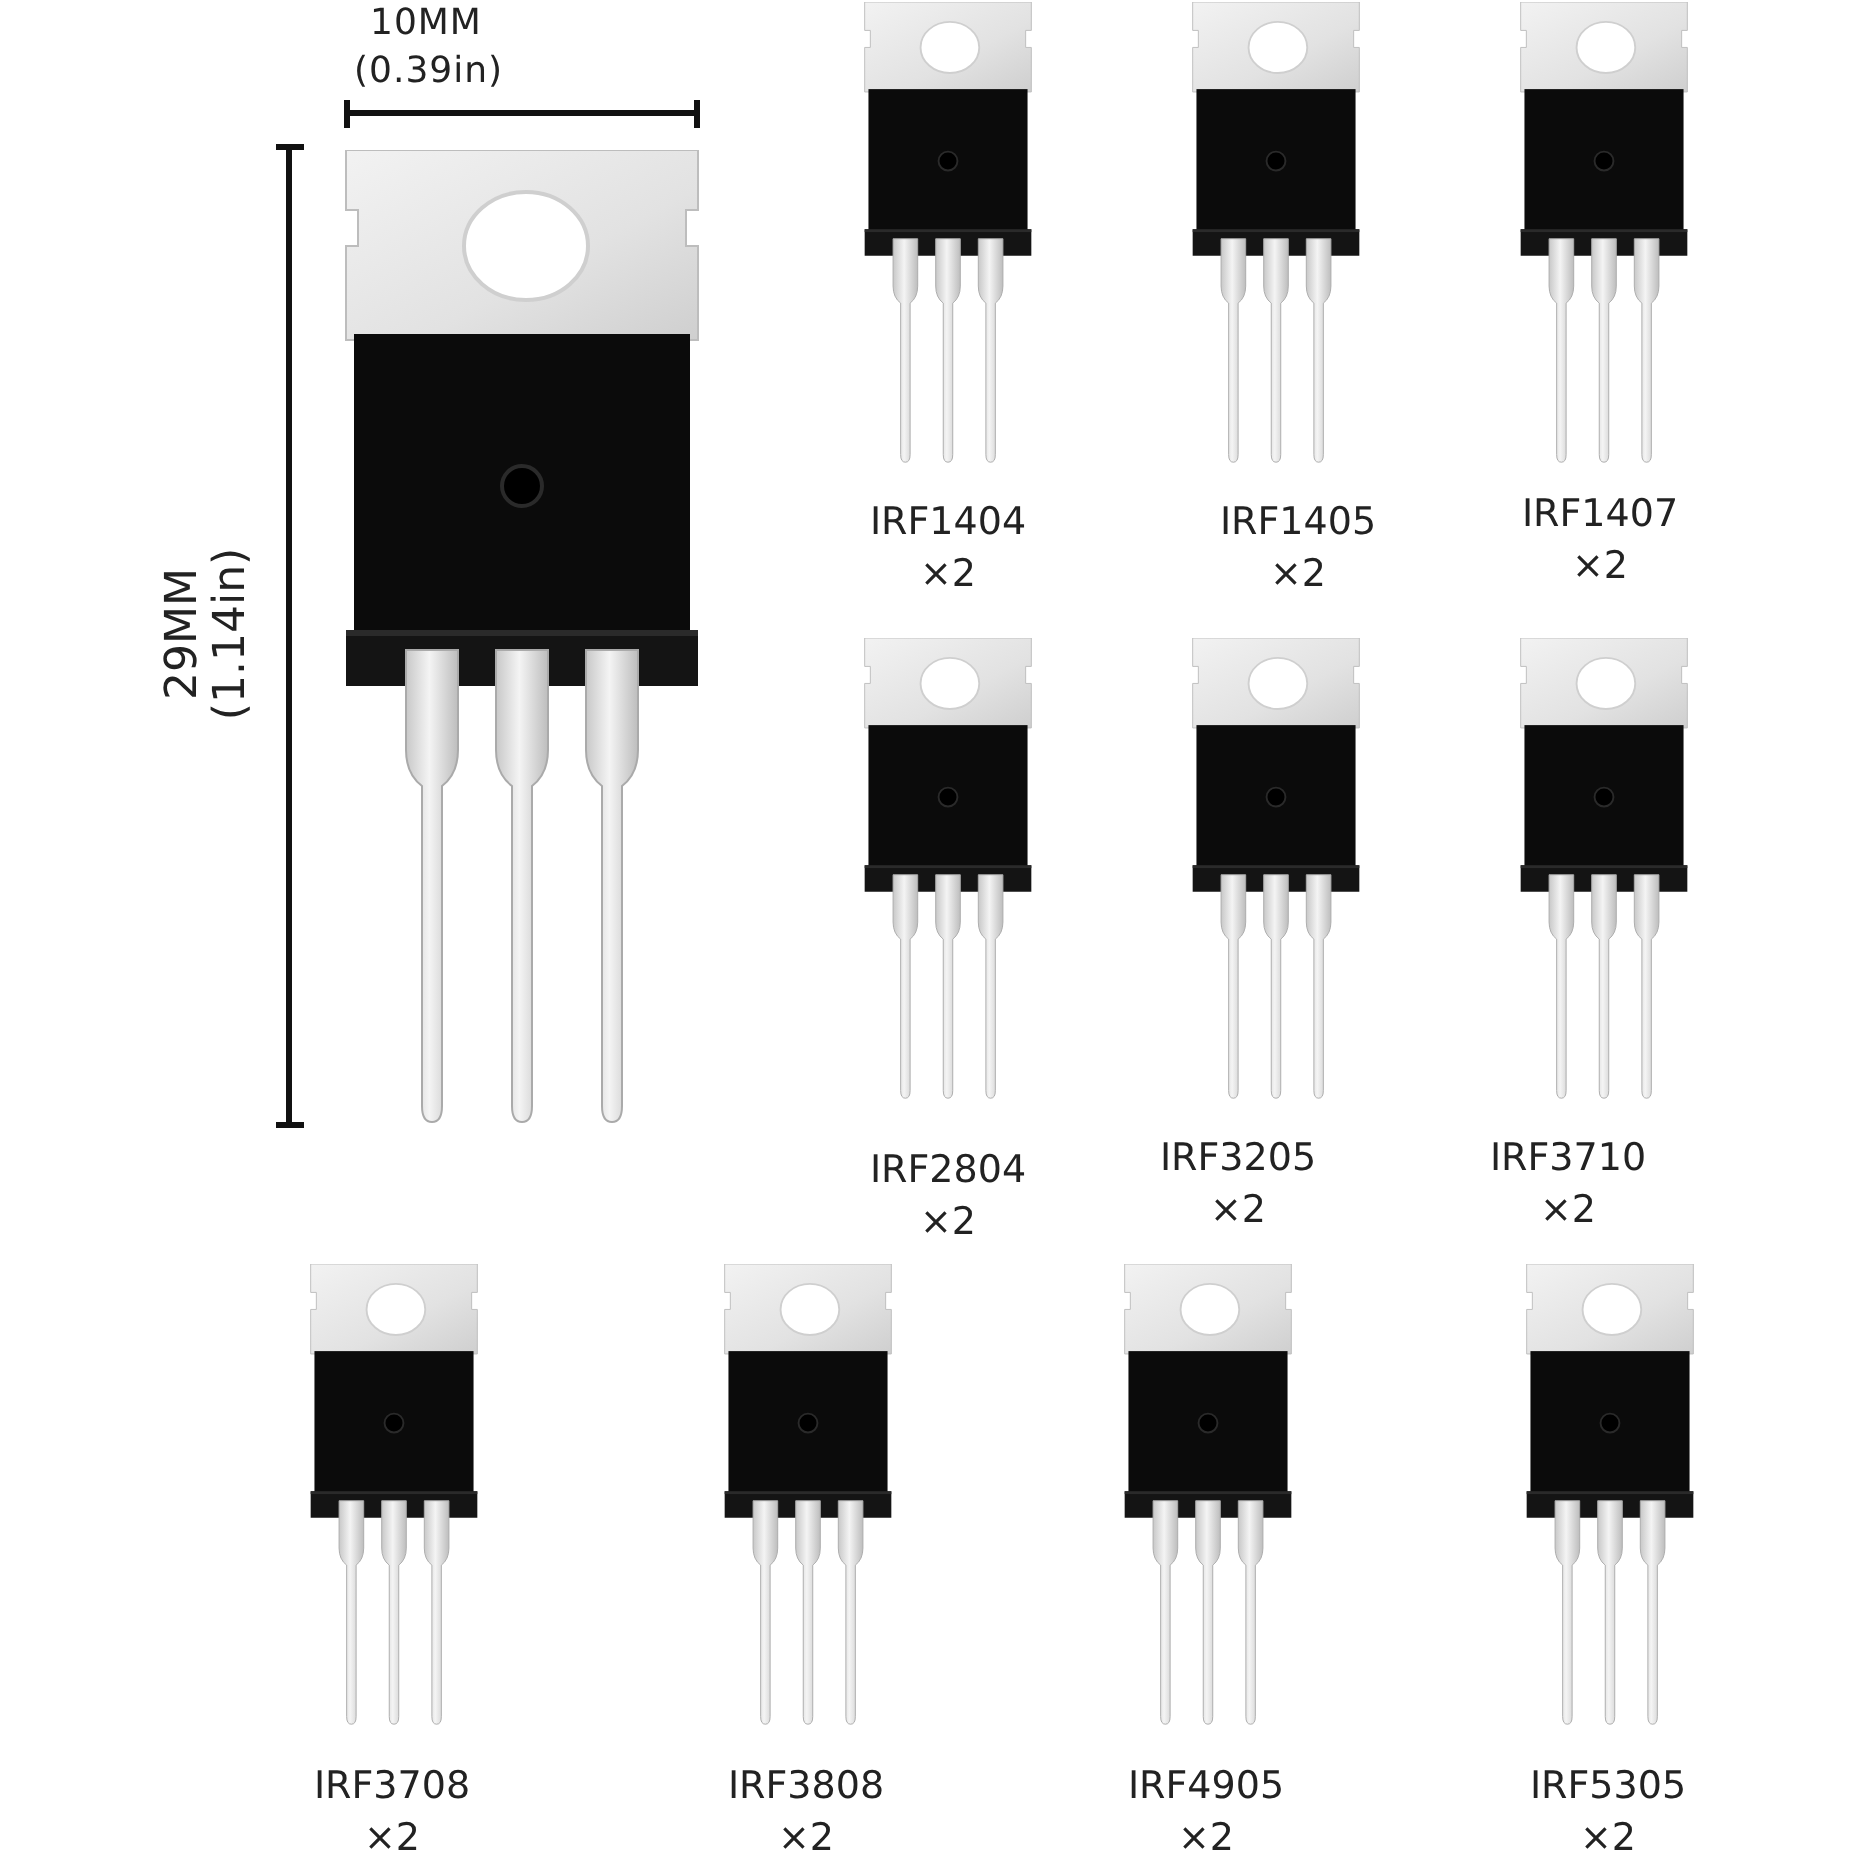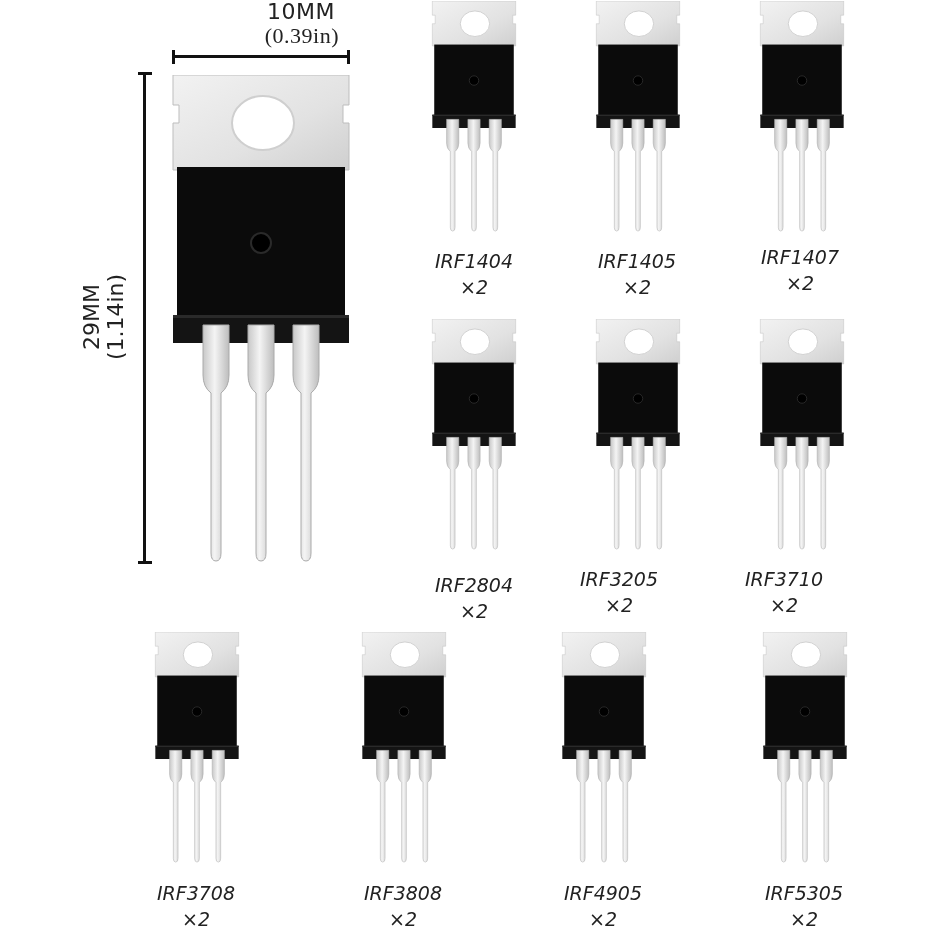--- a/index.html
+++ b/index.html
@@ -1,27 +1,27 @@
 <!DOCTYPE html>
 <html><head>
 <meta charset="utf-8">
 <style>
   html, body { margin: 0; padding: 0; background: #ffffff; }
   body { width: 927px; height: 927px; position: relative; overflow: hidden;
          font-family: "DejaVu Sans", sans-serif; color: #222; }
-  .dim-text { position: absolute; text-align: right; font-size: 22px; line-height: 24px; color: #222; letter-spacing: 0.5px; }
+  .dim-text { position: absolute; text-align: left; font-size: 18px; line-height: 24px; color: #222; letter-spacing: 0.5px; }
   .hline { position: absolute; height: 3px; background: #111; }
   .vline { position: absolute; width: 3px; background: #111; }
   .tick-v { position: absolute; width: 3px; height: 14px; background: #111; }
   .tick-h { position: absolute; height: 3px; width: 14px; background: #111; }
   .vtext { position: absolute; transform: rotate(-90deg); transform-origin: center center;
            text-align: center; font-size: 22px; line-height: 24px; color: #222; white-space: nowrap; }
   .part { position: absolute; }
   .part svg { display: block; }
-  .label { position: absolute; width: 140px; text-align: center; font-size: 19px; line-height: 26px; color: #222; font-style: italic; }
+  .label { position: absolute; width: 140px; text-align: center; font-size: 19px; line-height: 26px; color: #222; }
   .label .qty { display: block; }
 </style>
 </head>
 <body>
 
 <svg width="0" height="0" style="position:absolute">
   <defs>
     <linearGradient id="tabGrad" x1="0" y1="0" x2="1" y2="1">
       <stop offset="0" stop-color="#f2f2f2"></stop>
       <stop offset="0.6" stop-color="#e2e2e2"></stop>
@@ -49,21 +49,21 @@
       <g fill="url(#legGrad)" stroke="#aaaaaa" stroke-width="1">
         <path d="M32 250 H58 V300 Q58 312 50 318 V478 Q50 486 45 486 Q40 486 40 478 V318 Q32 312 32 300 Z"></path>
         <path d="M77 250 H103 V300 Q103 312 95 318 V478 Q95 486 90 486 Q85 486 85 478 V318 Q77 312 77 300 Z"></path>
         <path d="M122 250 H148 V300 Q148 312 140 318 V478 Q140 486 135 486 Q130 486 130 478 V318 Q122 312 122 300 Z"></path>
       </g>
     </symbol>
   </defs>
 </svg>
 
 <div class="dim-text" style="left:185px; top:0px; width:150px;">10MM</div>
-<div class="dim-text" style="left:189px; top:24px; width:150px;font-family:Liberation Serif, serif;">(0.39in)</div>
+<div class="dim-text" style="left:177px; top:24px; width:150px;">(0.39in)</div>
 <div class="hline" style="left:172px; top:55px; width:178px;"></div>
 <div class="tick-v" style="left:172px; top:50px;"></div>
 <div class="tick-v" style="left:347px; top:50px;"></div>
 
 <div class="vline" style="left:143px; top:73px; height:490px;"></div>
 <div class="tick-h" style="left:138px; top:72px;"></div>
 <div class="tick-h" style="left:138px; top:561px;"></div>
 <div class="vtext" style="left:30px; top:292px; width:150px; height:50px;">
   <div>29MM</div>
   <div>(1.14in)</div>
@@ -83,21 +83,21 @@
 <div class="label" style="left:404px; top:248px;">
   <span>IRF1404</span>
   <span class="qty">×2</span>
 </div>
 
 <div class="part" style="left:595px; top:1px;">
   <svg width="86" height="232">
       <use href="#to220"></use>
     </svg>
 </div>
-<div class="label" style="left:567px; top:248px;">
+<div class="label" style="left:579px; top:248px;">
   <span>IRF1405</span>
   <span class="qty">×2</span>
 </div>
 
 <div class="part" style="left:759px; top:1px;">
   <svg width="86" height="232">
       <use href="#to220"></use>
     </svg>
 </div>
 <div class="label" style="left:730px; top:244px;">

